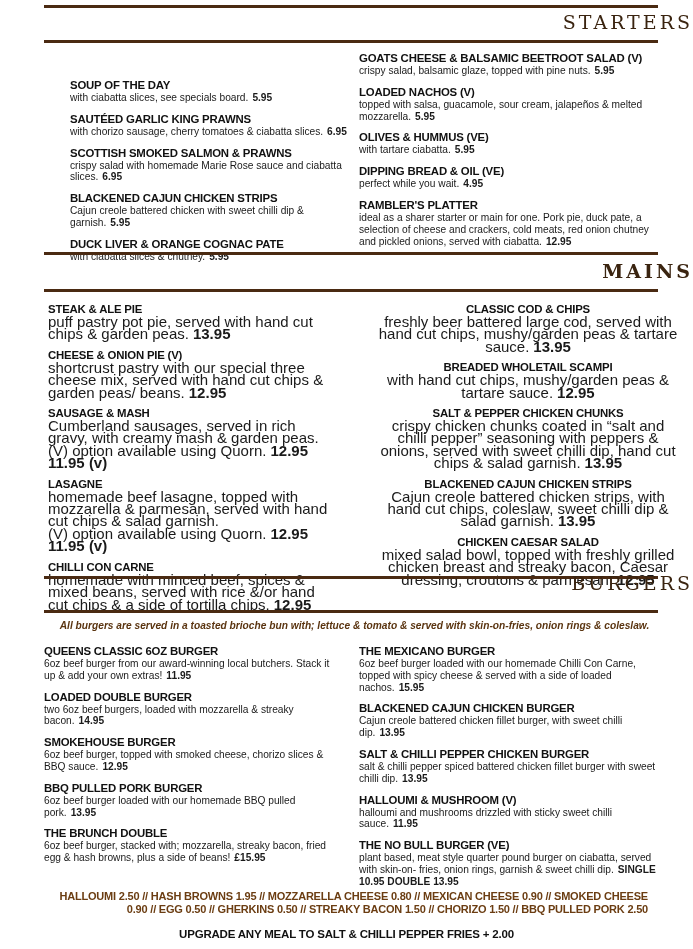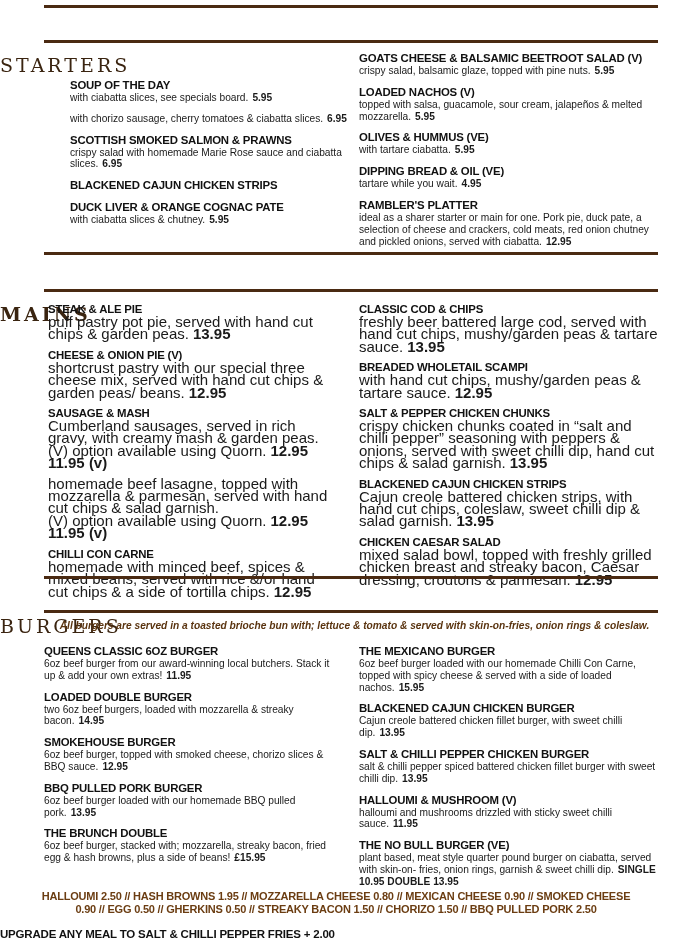--- a/index.html
+++ b/index.html
@@ -1,23 +1,23 @@
 <!DOCTYPE html>
 <html><head>
   <meta charset="utf-8">
   <style>
     * { box-sizing: border-box; margin: 0; padding: 0; }
     html, body { width: 693px; height: 949px; background: #ffffff; overflow: hidden; }
     body { position: relative; font-family: "DejaVu Sans", sans-serif; color: #111; }
 
     .rule { position: absolute; height: 3px; background: #4a2a12; }
     .section-title {
-      position: absolute; left: 0; width: 693px; text-align: left;
+      position: absolute; left: 0; width: 693px; text-align: right;
       font-family: "DejaVu Serif", serif; color: #3a2410;
-      font-size: 19px; letter-spacing: 3px; font-weight: normal; margin-top: 43px;
+      font-size: 19px; letter-spacing: 3px; font-weight: normal;
     }
 
     .col { position: absolute; }
     .item { margin-bottom: 9px; }
     .item-name {
       font-family: "Liberation Sans", sans-serif; font-weight: bold;
       font-size: 11.4px; letter-spacing: -0.2px; line-height: 13px; color: #111;
     }
     .item-desc {
       font-family: "Liberation Sans", sans-serif;
@@ -27,51 +27,53 @@
 
     .mains .item-desc { font-size: 15px; line-height: 12.4px; }
     .mains .item { margin-bottom: 8px; }
 
     .subtitle {
       position: absolute; left: 0; width: 693px; text-align: center;
       font-family: "Liberation Sans", sans-serif; font-style: italic; font-weight: bold;
       font-size: 10.2px; color: #5a3410; padding-left: 16px;
     }
     .extras {
-      position: absolute; left: 36px; width: 600px; text-align: center;
+      position: absolute; left: 48px; width: 600px; text-align: right;
       font-family: "Liberation Sans", sans-serif; font-weight: bold;
       font-size: 11px; line-height: 13px; color: #6b3d12; letter-spacing: -0.2px;
     }
     .upgrade {
-      position: absolute; left: 0; width: 693px; 
+      position: absolute; left: 0; width: 693px; text-align: center;
       font-family: "Liberation Sans", sans-serif; font-weight: bold;
       font-size: 11.5px; color: #111; letter-spacing: -0.2px;
     }
   </style>
 </head>
 <body>
 
 <div class="rule" style="left:44px;top:5px;width:614px;"></div>
 <div class="section-title" style="top:11px;">STARTERS</div>
 <div class="rule" style="left:44px;top:40px;width:614px;"></div>
 
 <div class="col" style="left:70px;top:52px;width:290px;margin-top:27px;">
     <div class="item">
       <div class="item-name">SOUP OF THE DAY</div>
       <div class="item-desc"><span>with ciabatta slices, see specials board.</span><span class="price">5.95</span></div>
     </div>
     <div class="item">
+      <div class="item-name">SAUTÉED GARLIC KING PRAWNS</div>
       <div class="item-desc"><span>with chorizo sausage, cherry tomatoes &amp; ciabatta slices.</span><span class="price">6.95</span></div>
     </div>
     <div class="item">
       <div class="item-name">SCOTTISH SMOKED SALMON &amp; PRAWNS</div>
       <div class="item-desc"><span>crispy salad with homemade Marie Rose sauce and ciabatta slices.</span><span class="price">6.95</span></div>
     </div>
     <div class="item">
       <div class="item-name">BLACKENED CAJUN CHICKEN STRIPS</div>
+      <div class="item-desc"><span>Cajun creole battered chicken with sweet chilli dip &amp; garnish.</span><span class="price">5.95</span></div>
     </div>
     <div class="item">
       <div class="item-name">DUCK LIVER &amp; ORANGE COGNAC PATE</div>
       <div class="item-desc"><span>with ciabatta slices &amp; chutney.</span><span class="price">5.95</span></div>
     </div>
   </div>
 <div class="col" style="left:359px;top:52px;width:300px;">
     <div class="item">
       <div class="item-name">GOATS CHEESE &amp; BALSAMIC BEETROOT SALAD (V)</div>
       <div class="item-desc"><span>crispy salad, balsamic glaze, topped with pine nuts.</span><span class="price">5.95</span></div>
@@ -79,21 +81,21 @@
     <div class="item">
       <div class="item-name">LOADED NACHOS (V)</div>
       <div class="item-desc"><span>topped with salsa, guacamole, sour cream, jalapeños &amp; melted mozzarella.</span><span class="price">5.95</span></div>
     </div>
     <div class="item">
       <div class="item-name">OLIVES &amp; HUMMUS (VE)</div>
       <div class="item-desc"><span>with tartare ciabatta.</span><span class="price">5.95</span></div>
     </div>
     <div class="item">
       <div class="item-name">DIPPING BREAD &amp; OIL (VE)</div>
-      <div class="item-desc"><span>tartare while you wait.</span><span class="price">4.95</span></div>
+      <div class="item-desc"><span>perfect while you wait.</span><span class="price">4.95</span></div>
     </div>
     <div class="item">
       <div class="item-name">RAMBLER'S PLATTER</div>
       <div class="item-desc"><span>ideal as a sharer starter or main for one. Pork pie, duck pate, a selection of cheese and crackers, cold meats, red onion chutney and pickled onions, served with ciabatta.</span><span class="price">12.95</span></div>
     </div>
   </div>
 
 <div class="rule" style="left:44px;top:252px;width:614px;"></div>
 <div class="section-title" style="top:260px;font-weight:bold;">MAINS</div>
 <div class="rule" style="left:44px;top:289px;width:614px;"></div>
@@ -105,28 +107,29 @@
     </div>
     <div class="item">
       <div class="item-name">CHEESE &amp; ONION PIE (V)</div>
       <div class="item-desc"><span>shortcrust pastry with our special three cheese mix, served with hand cut chips &amp; garden peas/ beans.</span><span class="price">12.95</span></div>
     </div>
     <div class="item">
       <div class="item-name">SAUSAGE &amp; MASH</div>
       <div class="item-desc"><span>Cumberland sausages, served in rich gravy, with creamy mash &amp; garden peas.</span><span class="note-wrap" style="display: block;"><span>(V) option available using Quorn.</span><span class="price">12.95  11.95 (v)</span></span></div>
     </div>
     <div class="item">
+      <div class="item-name">LASAGNE</div>
       <div class="item-desc"><span>homemade beef lasagne, topped with mozzarella &amp; parmesan, served with hand cut chips &amp; salad garnish.</span><span class="note-wrap" style="display: block;"><span>(V) option available using Quorn.</span><span class="price">12.95  11.95 (v)</span></span></div>
     </div>
     <div class="item">
       <div class="item-name">CHILLI CON CARNE</div>
       <div class="item-desc"><span>homemade with minced beef, spices &amp; mixed beans, served with rice &amp;/or hand cut chips &amp; a side of tortilla chips.</span><span class="price">12.95</span></div>
     </div>
   </div>
-<div class="col mains" style="left:359px;top:303px;width:300px;">
+<div class="col mains" style="left:378px;top:303px;width:300px;text-align:center;">
     <div class="item">
       <div class="item-name">CLASSIC COD &amp; CHIPS</div>
       <div class="item-desc"><span>freshly beer battered large cod, served with hand cut chips, mushy/garden peas &amp; tartare sauce.</span><span class="price">13.95</span></div>
     </div>
     <div class="item">
       <div class="item-name">BREADED WHOLETAIL SCAMPI</div>
       <div class="item-desc"><span>with hand cut chips, mushy/garden peas &amp; tartare sauce.</span><span class="price">12.95</span></div>
     </div>
     <div class="item">
       <div class="item-name">SALT &amp; PEPPER CHICKEN CHUNKS</div>

